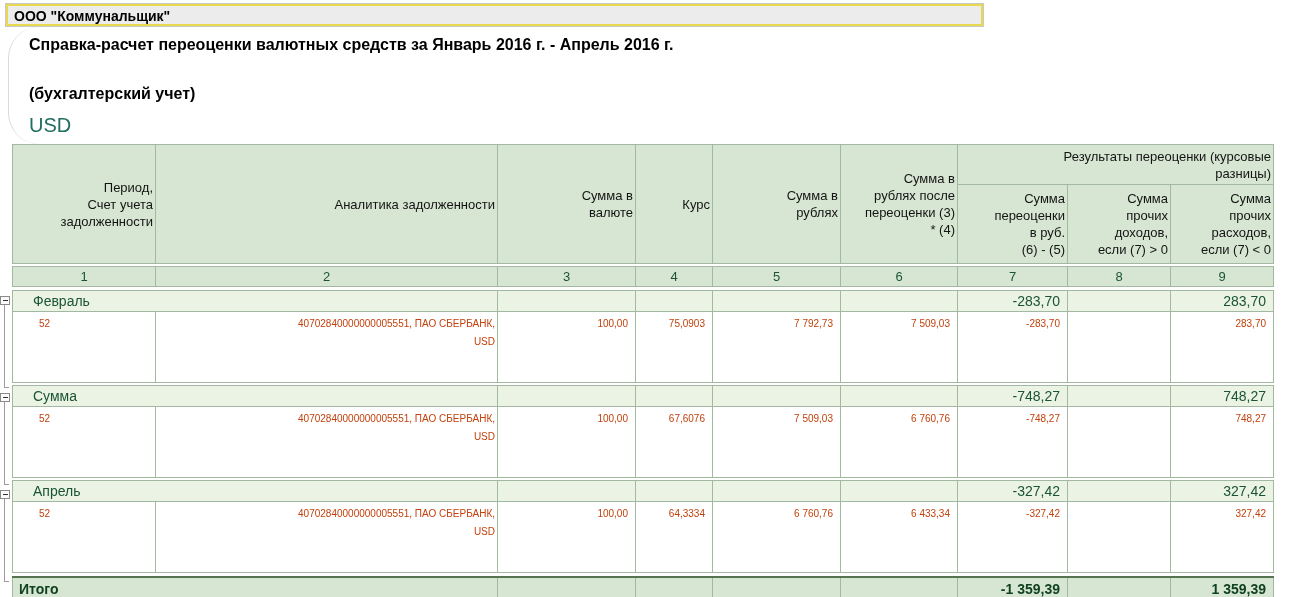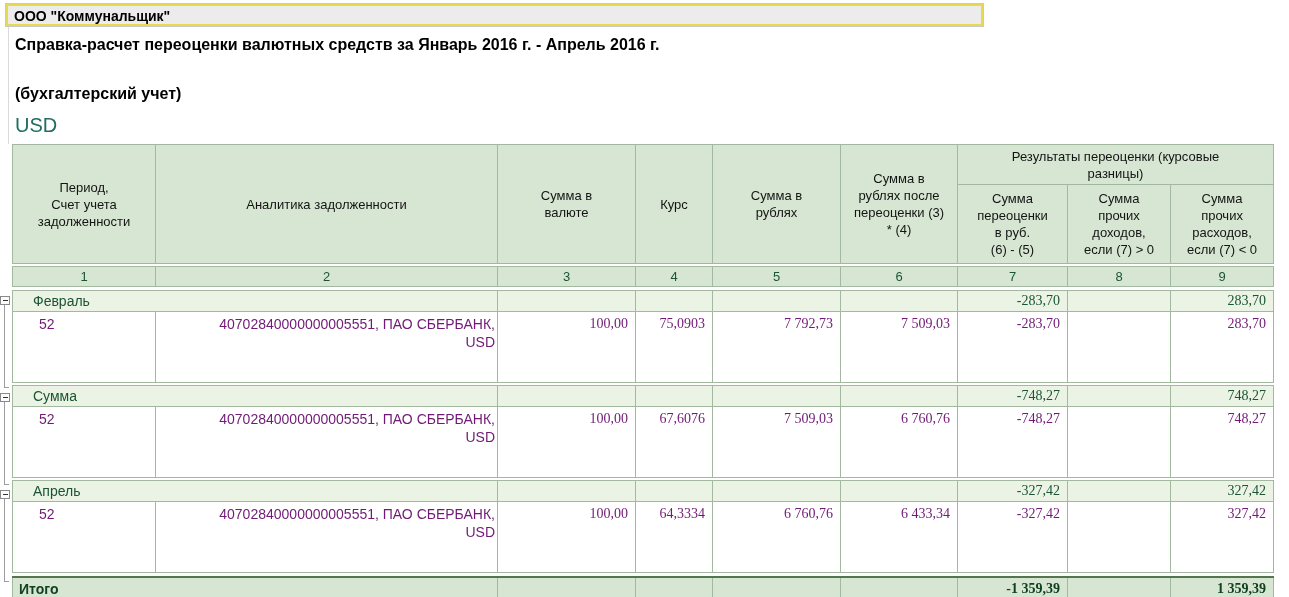--- a/index.html
+++ b/index.html
@@ -27,21 +27,22 @@
     font-size: 14px;
     font-weight: bold;
     line-height: 20px;
     padding: 2px 0 0 8px;
     color: #000;
   }
 
   .header-zone {
     margin-left: 8px;
     border-left: 1px solid #dadada;
-    padding-left: 6px;
+    padding-left: 20px;
+    border-radius: 31px;
   }
   .report-title {
     padding-top: 7px;
     font-size: 16px;
     font-weight: bold;
     line-height: 21px;
     color: #000;
   }
   .report-subtitle {
     font-size: 16px;
@@ -70,21 +71,21 @@
   }
   .rtable th, .rtable td {
     border: 1px solid #a2b9a0;
     overflow: hidden;
   }
   .rtable th {
     background: #d7e6d2;
     font-weight: normal;
     font-size: 13px;
     line-height: 17px;
-    text-align: center;
+    text-align: right;
     vertical-align: middle;
     white-space: pre-line;
     color: #141414;
     padding: 2px;
   }
   tr.hdr-top { height: 40px; }
   tr.hdr-sub { height: 79px; }
   tr.spacer td {
     border: none;
     background: #ffffff;
@@ -104,30 +105,30 @@
     background: #eaf3e4;
     color: #1b5433;
     font-size: 14px;
     height: 21px;
     vertical-align: middle;
     padding: 1px 2px;
   }
   tr.group td.glabel { padding-left: 20px; }
   tr.detail td {
     background: #ffffff;
-    font-size: 14px;
+    font-size: 10px;
     line-height: 18px;
     vertical-align: top;
     height: 71px;
     padding: 3px 2px 2px 2px;
-    color: #701a75;
+    color: #c2410c;
   }
   tr.detail td.acct { padding-left: 26px; }
   tr.detail td.analytics { padding-left: 8px; white-space: pre-line; text-align: right; }
-  td.num { text-align: right; padding-right: 7px !important; font-family: Liberation Serif, serif; }
+  td.num { text-align: right; padding-right: 7px !important; }
   tr.total td {
     background: #d7e6d2;
     color: #10421f;
     font-weight: bold;
     font-size: 14px;
     height: 25px;
     vertical-align: middle;
     border-top: 2px solid #54754f;
     border-bottom: 2px solid #87a284;
     padding: 1px 2px;

